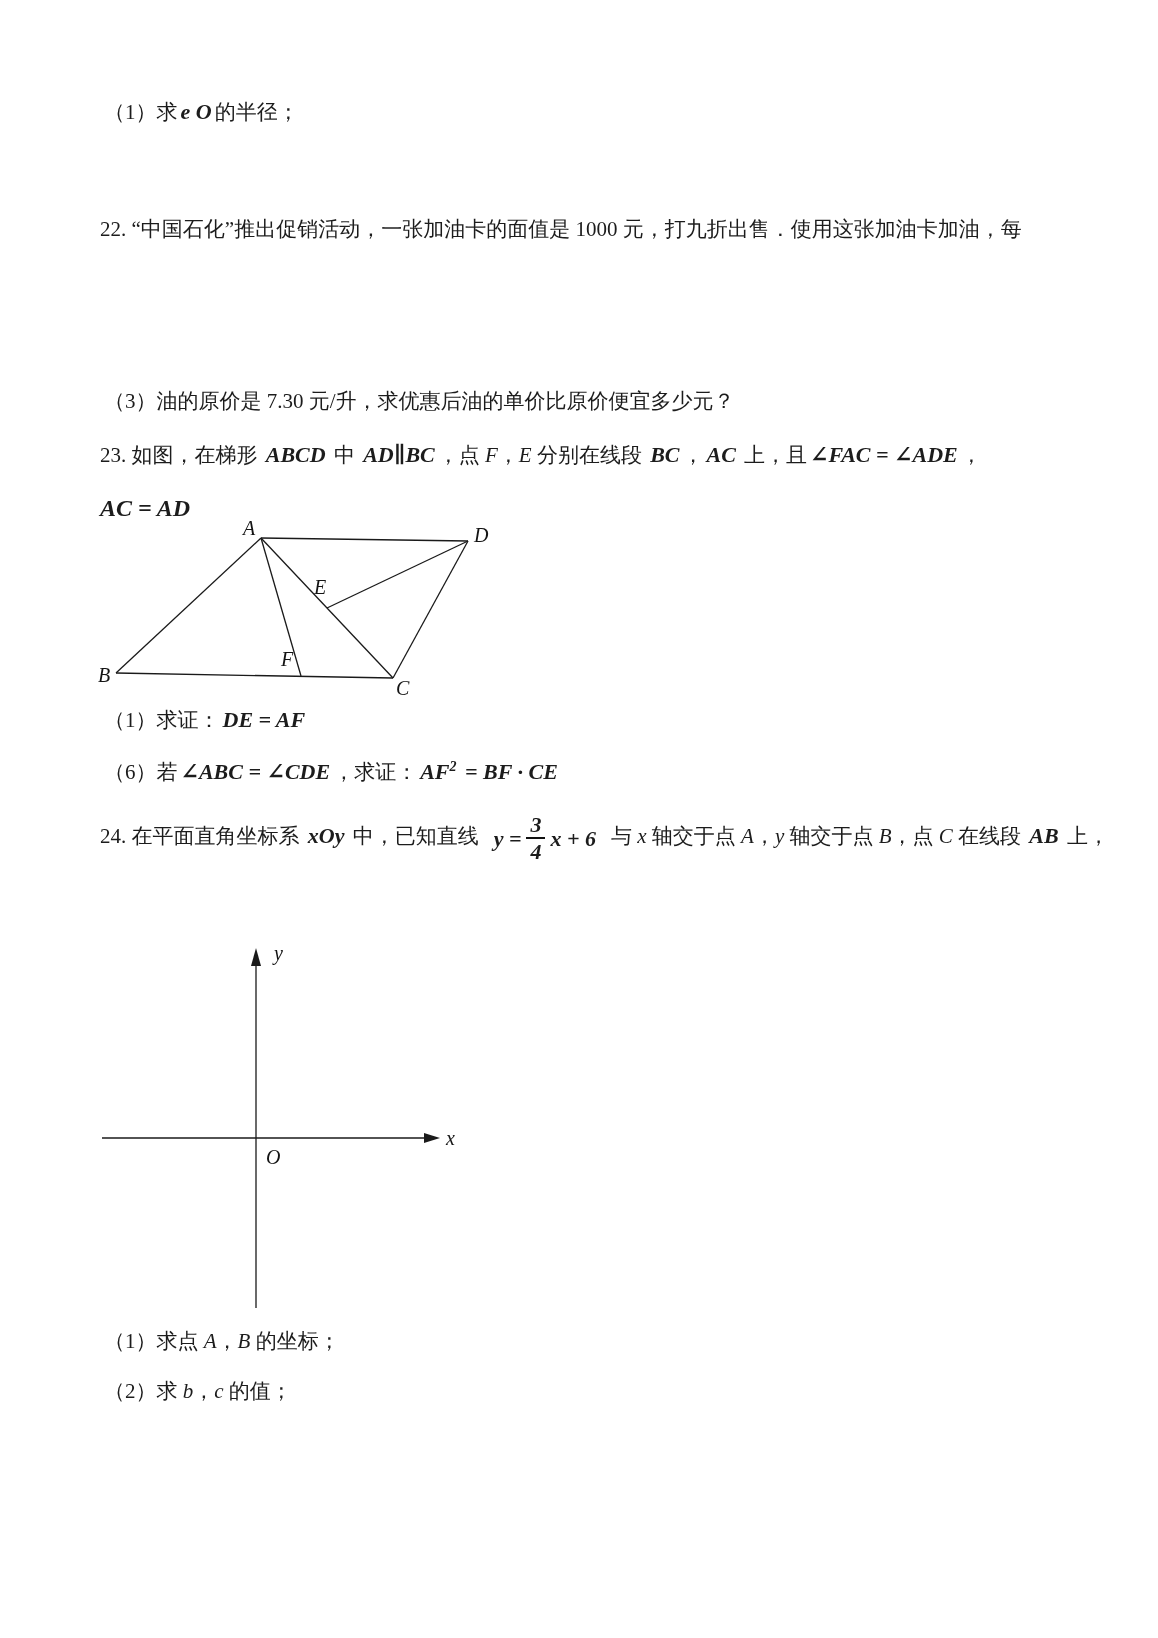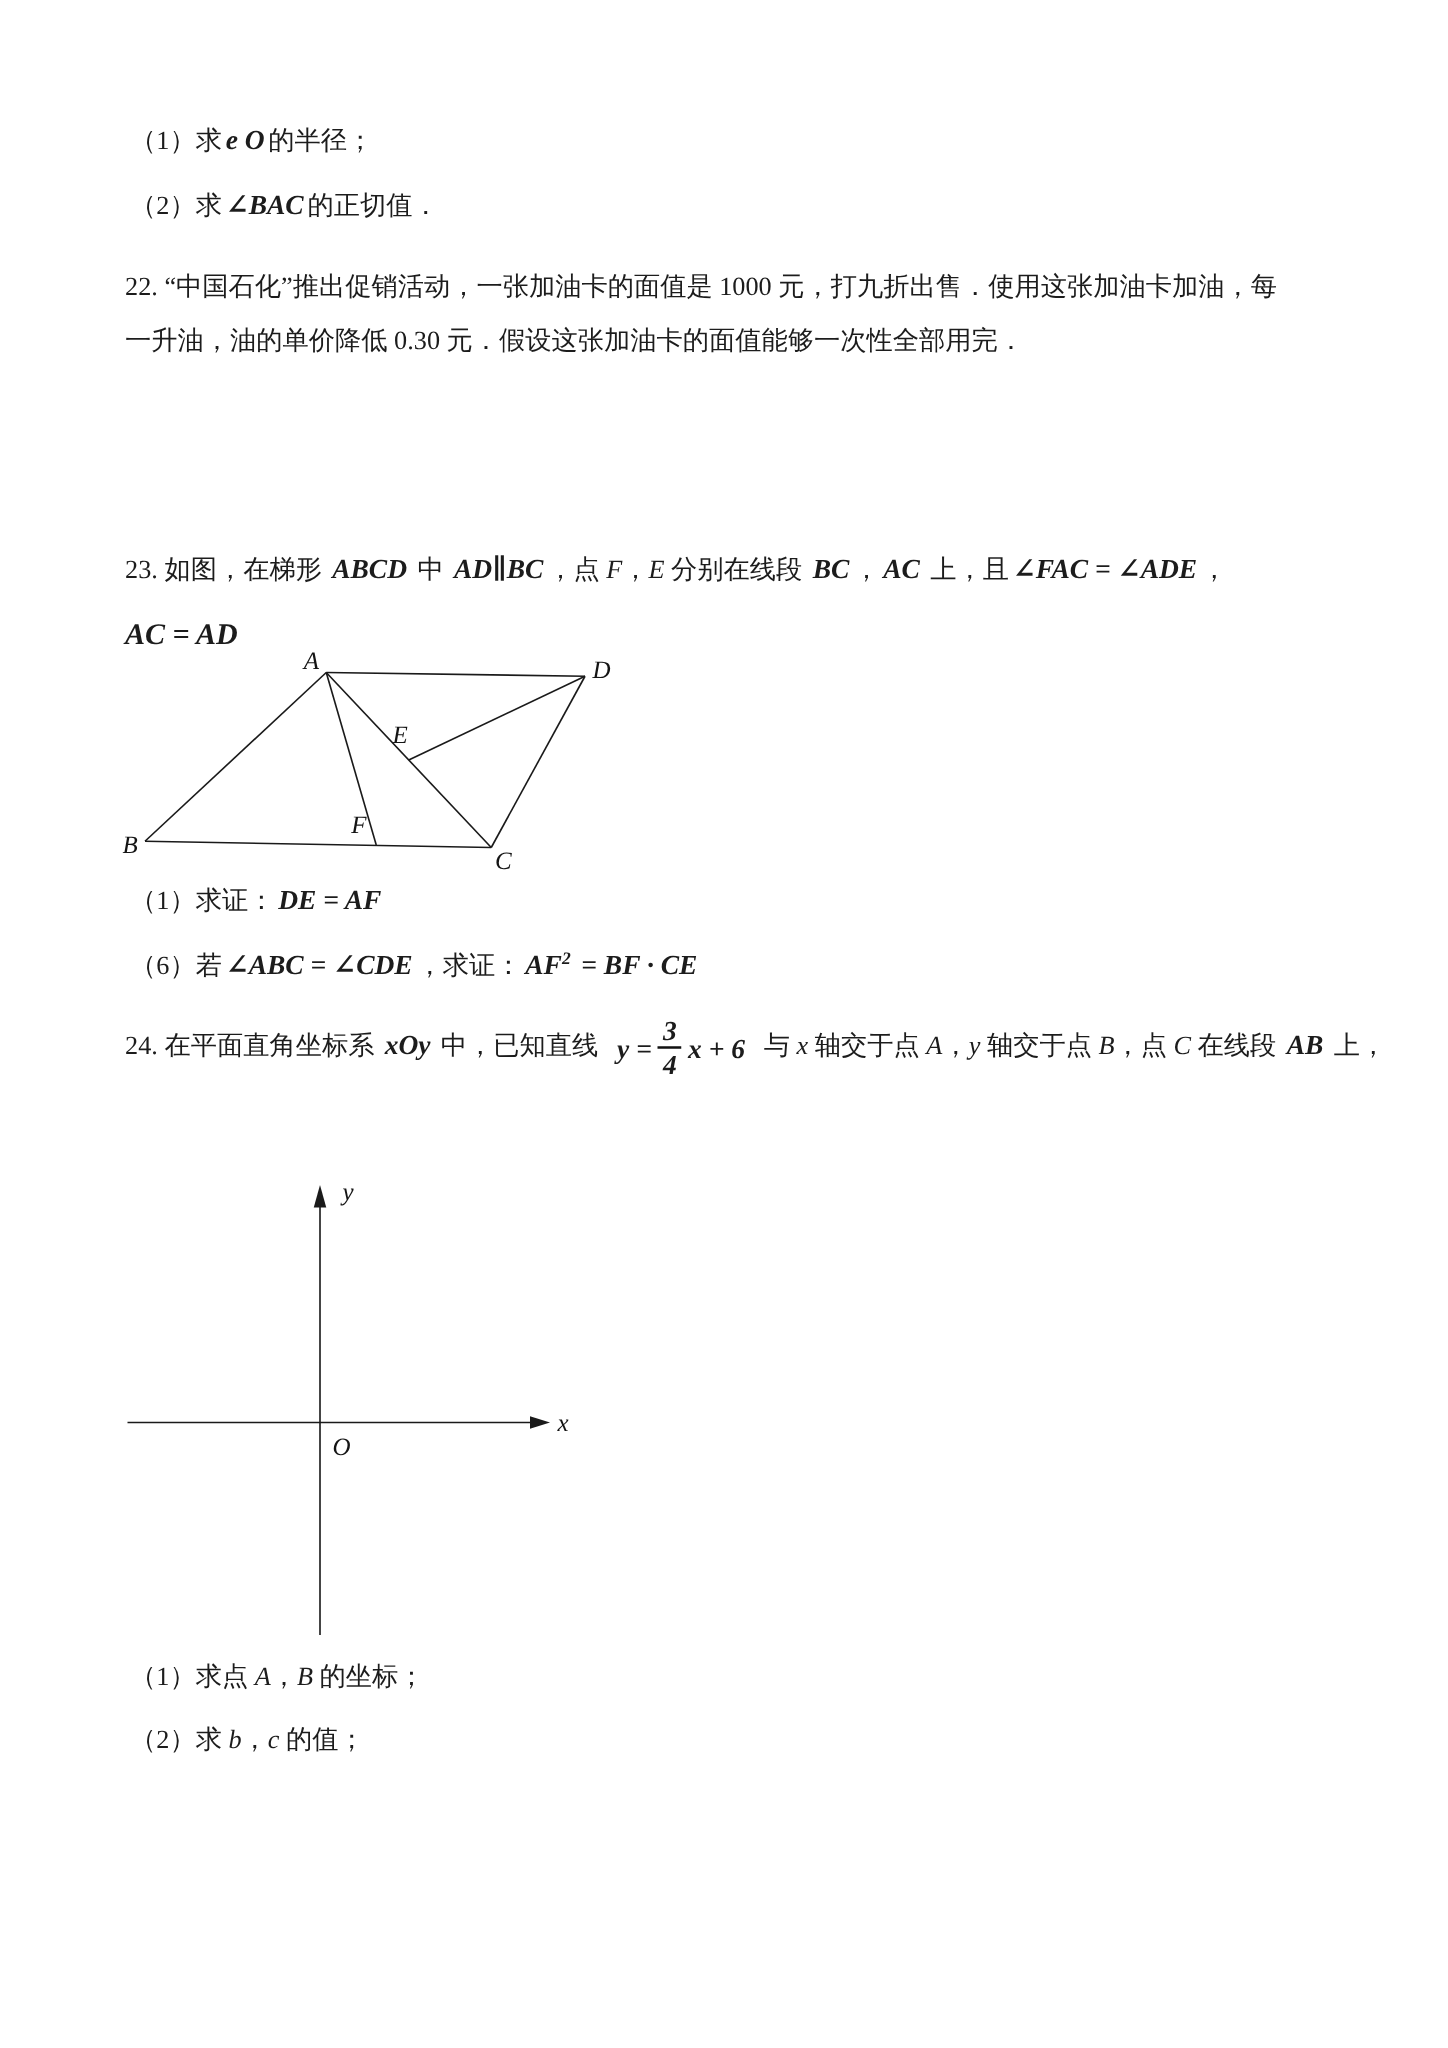--- a/index.html
+++ b/index.html
@@ -30,29 +30,26 @@
   svg polygon { fill:#1a1a1a; }
 </style>
 </head>
 <body>
 
 <div class="page">
 
   <p class="line sub" style="top:95px">
     <span>（1）求</span><span class="mb">e O</span><span>的半径；</span>
   </p>
-  <p class="line sub" style="top:147px">
-    <span>（2）求</span><span class="mb">∠BAC</span><span>的正切值．</span>
-  </p>
 
   <p class="line" style="top:214px">
     <span>22. “中国石化”推出促销活动，一张加油卡的面值是 1000 元，打九折出售．使用这张加油卡加油，每</span>
   </p>
-  <p class="line" style="top:257px">
-    <span>一升油，油的单价降低 0.30 元．假设这张加油卡的面值能够一次性全部用完．</span>
+  <p class="line sub" style="top:386px">
+    <span>（3）油的原价是 7.30 元/升，求优惠后油的单价比原价便宜多少元？</span>
   </p>
 
   <p class="line" style="top:438px">
     <span>23. 如图，在梯形 </span><span class="mb">ABCD</span><span> 中 </span><span class="mb">AD∥BC</span><span>，点 </span><span class="mi">F</span><span>，</span><span class="mi">E</span><span> 分别在线段 </span><span class="mb">BC</span><span>，</span><span class="mb">AC</span><span> 上，且</span><span class="mb">∠FAC = ∠ADE</span><span>，</span>
   </p>
   <p class="line" style="top:490px">
     <span class="mb" style="padding:0; font-size:24px">AC = AD</span>
   </p>
 
   <div class="fig" style="top:518px; left:96px; width:420px; height:180px">

